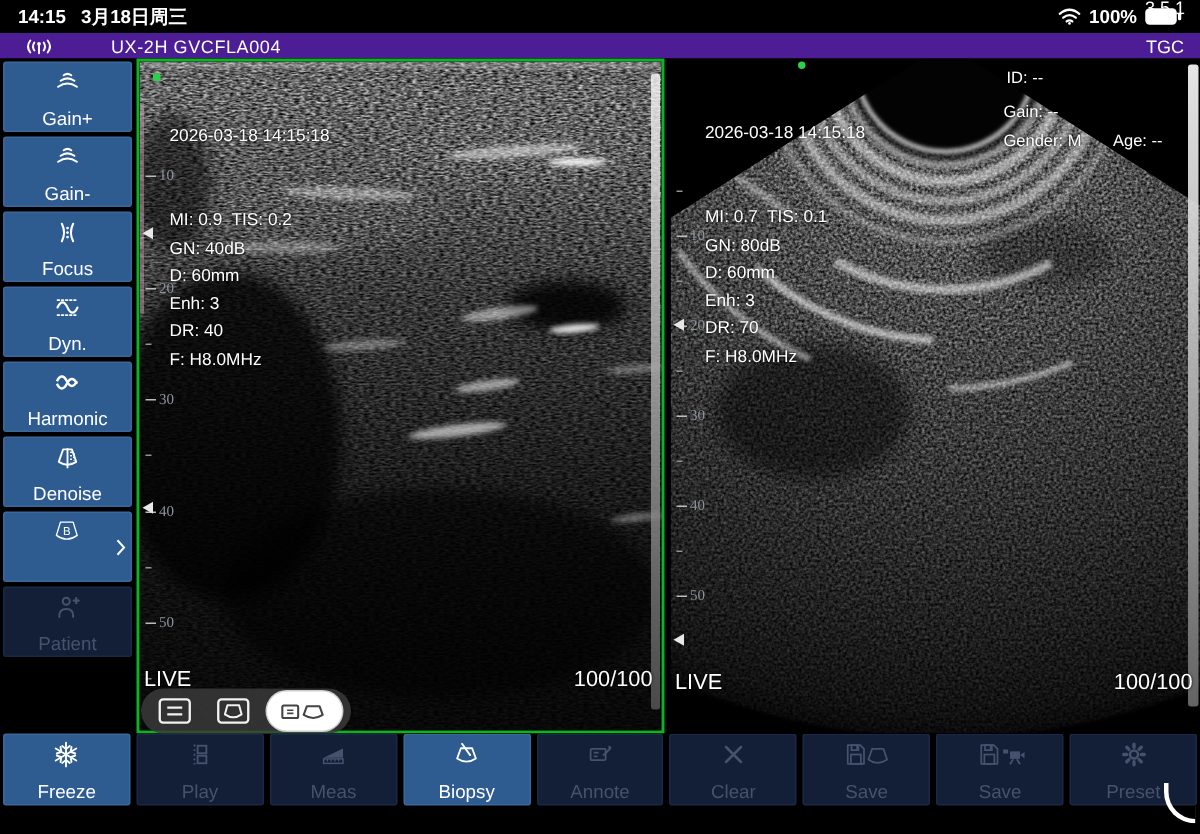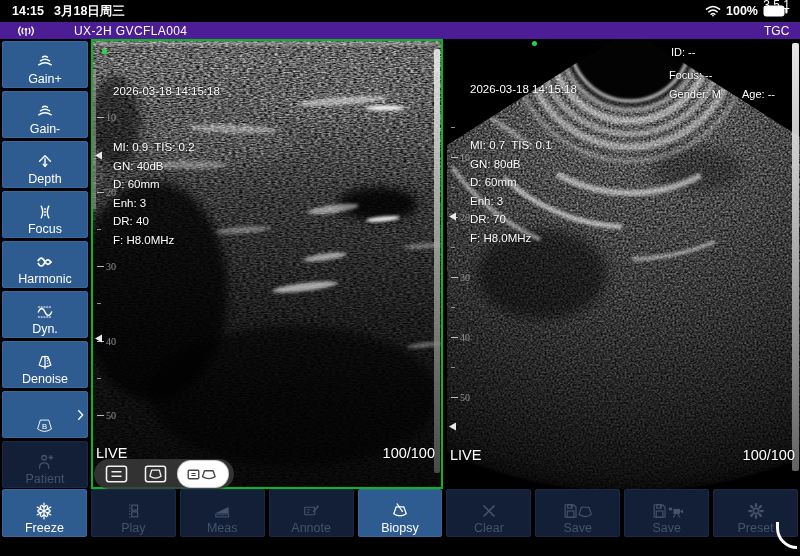--- a/index.html
+++ b/index.html
@@ -23,21 +23,21 @@
   .header-right .chev{display:flex;align-items:center;}
 
   
   .sidebar{position:absolute;left:0;top:39px;width:90px;height:450px;display:flex;flex-direction:column;
            gap:3px;padding:2px 2px 0 2px;box-sizing:border-box;background:#000;}
   .side-btn{flex:0 0 47px;}
   .toolbar{position:absolute;left:0;top:489px;right:0;height:48px;display:flex;gap:4px;
            padding:0 2px;box-sizing:border-box;background:#000;}
   .tool-btn{flex:1;}
   .btn{background:#2e5c90;color:#fff;display:flex;flex-direction:column;align-items:center;
-       justify-content:flex-end;border-radius:2px;position:relative;cursor:pointer;border:1px solid #3b679b;box-sizing:border-box;}
+       justify-content:space-between;border-radius:2px;position:relative;cursor:pointer;border:1px solid #3b679b;box-sizing:border-box;}
   .btn.disabled{background:#131f37;color:#44526d;border-color:#1b2946;}
   .btn .ic{height:23px;display:flex;align-items:flex-end;justify-content:center;}
   .btn .ic svg{height:20px;width:auto;display:block;}
   .btn .lbl{font-size:12.5px;line-height:15px;}
   .btn .side-chev{position:absolute;right:3px;top:50%;transform:translateY(-50%);display:flex;}
 
   
   .stage{position:absolute;left:90px;top:39px;right:0;height:450px;background:#000;}
   .panel{position:absolute;top:0;height:450px;background:#000;}
   .panel-left{left:1px;width:352px;border:2px solid #0ab422;box-sizing:border-box;}
@@ -142,60 +142,50 @@
         <svg viewBox="0 0 24 24" fill="none" stroke="currentColor" stroke-width="1.7" stroke-linecap="round">
           <path d="M9 6.2q3-2.2 6 0"></path>
           <path d="M6.5 10.6q5.5-3.8 11 0"></path>
           <path d="M4.5 15.4q7.5-5.2 15 0"></path>
         </svg>
       </span>
       <span class="lbl">Gain-</span>
     </div>
     <div class="btn side-btn enabled">
       <span class="ic">
-        <svg viewBox="0 0 24 24" fill="none" stroke="currentColor" stroke-width="1.7" stroke-linecap="round" stroke-linejoin="round">
-          <path d="M5.5 11L12 4.5L18.5 11"></path>
-          <path d="M12 8v9"></path>
-          <path d="M9.9 14.8l2.1 2.2l2.1-2.2"></path>
-        </svg>
-      </span>
-      <span class="lbl">Depth</span>
-    </div>
-    <div class="btn side-btn enabled">
-      <span class="ic">
         <svg viewBox="0 0 24 24" fill="none" stroke="currentColor" stroke-width="1.7" stroke-linecap="round">
           <path d="M7.5 5q3.5 7 0 14"></path>
           <path d="M16.5 5q-3.5 7 0 14"></path>
           <g fill="currentColor" stroke="none">
             <circle cx="12" cy="8.4" r="1.1"></circle>
             <circle cx="12" cy="12" r="1.1"></circle>
             <circle cx="12" cy="15.6" r="1.1"></circle>
           </g>
         </svg>
       </span>
       <span class="lbl">Focus</span>
     </div>
     <div class="btn side-btn enabled">
       <span class="ic">
-        <svg viewBox="0 0 24 24" fill="none" stroke="currentColor" stroke-width="2">
-          <path d="M3.5 11c2.5-5 5.5-5 8 0s5.5 5 8 0"></path>
-          <path d="M3.5 13c2.5 5 5.5 5 8 0s5.5-5 8 0"></path>
-        </svg>
-      </span>
-      <span class="lbl">Harmonic</span>
-    </div>
-    <div class="btn side-btn enabled">
-      <span class="ic">
         <svg viewBox="0 0 24 24" fill="none" stroke="currentColor" stroke-width="1.4" stroke-linecap="round">
           <path d="M4 6h16" stroke-dasharray="1.4 1.9"></path>
           <path d="M4 12c2.5-5.5 5.5-5.5 8 0s5.5 5.5 8 0" stroke-width="1.7"></path>
           <path d="M4 18h16" stroke-dasharray="1.4 1.9"></path>
         </svg>
       </span>
       <span class="lbl">Dyn.</span>
+    </div>
+    <div class="btn side-btn enabled">
+      <span class="ic">
+        <svg viewBox="0 0 24 24" fill="none" stroke="currentColor" stroke-width="2">
+          <path d="M3.5 11c2.5-5 5.5-5 8 0s5.5 5 8 0"></path>
+          <path d="M3.5 13c2.5 5 5.5 5 8 0s5.5-5 8 0"></path>
+        </svg>
+      </span>
+      <span class="lbl">Harmonic</span>
     </div>
     <div class="btn side-btn enabled">
       <span class="ic">
         <svg viewBox="0 0 24 24" fill="none" stroke="currentColor" stroke-width="1.5" stroke-linejoin="round">
           <path d="M8.5 5.5h7L19 15.5q-7 4.5-14 0Z"></path>
           <path d="M12 4.5v16"></path>
           <path d="M14.8 7.2v8.6" stroke-dasharray="1.2 1.6"></path>
           <path d="M17.2 8.6v6" stroke-dasharray="1.2 1.6"></path>
         </svg>
       </span>
@@ -433,21 +423,21 @@
         <div class="marker" style="top: 388px;"></div>
       </div>
 
     <span class="green-dot dot-r"></span>
     <div class="params p-right">
       <div>2026-03-18 14:15:18</div>
       <div id="params-right"><div>MI: 0.7  TIS: 0.1</div><div>GN: 80dB</div><div>D: 60mm</div><div>Enh: 3</div><div>DR: 70</div><div>F: H8.0MHz</div></div>
     </div>
 
     <div class="pt-info" style="left:224px;top:7px">ID: --</div>
-    <div class="pt-info" style="left:222px;top:30px">Focus: --</div>
+    <div class="pt-info" style="left:222px;top:30px">Gain: --</div>
     <div class="pt-info" style="left:222px;top:49px">Gender: M</div>
     <div class="pt-info" style="left:295px;top:49px">Age: --</div>
 
     <div class="live">LIVE</div>
     <div class="frames" style="right:5px">100/100</div>
   </section>
 </div>
 
 <div class="toolbar" id="toolbar">
     <div class="btn tool-btn enabled">
@@ -478,41 +468,41 @@
     </div>
     <div class="btn tool-btn disabled">
       <span class="ic">
         <svg viewBox="0 0 24 24">
           <path d="M4.5 14.5L20 7.2v7.3Z" fill="currentColor"></path>
           <rect x="4.5" y="15.5" width="15.5" height="3.6" fill="none" stroke="currentColor" stroke-width="1.2"></rect>
           <path d="M7.5 15.5v2M10.5 15.5v2M13.5 15.5v2M16.5 15.5v2" stroke="currentColor" stroke-width="1"></path>
         </svg>
       </span>
       <span class="lbl">Meas</span>
+    </div>
+    <div class="btn tool-btn enabled">
+      <span class="ic">
+        <svg viewBox="0 0 24 24" fill="none" stroke="currentColor" stroke-width="1.5" stroke-linejoin="round">
+          <path d="M7.5 7h9L19.5 15.2q-7.5 5-15 0Z"></path>
+          <path d="M8.5 3.5l6 8.5" stroke-linecap="round"></path>
+          <circle cx="14.8" cy="12.3" r="0.9" fill="currentColor" stroke="none"></circle>
+        </svg>
+      </span>
+      <span class="lbl">Biopsy</span>
     </div>
     <div class="btn tool-btn disabled">
       <span class="ic">
         <svg viewBox="0 0 24 24" fill="none" stroke="currentColor" stroke-width="1.4">
           <rect x="4.5" y="7.5" width="12" height="9" rx="1"></rect>
           <path d="M7 10.5h4M7 13.5h3"></path>
           <path d="M14.5 12.8l6-6" stroke-width="1.7"></path>
           <path d="M19 5.4l1.7 1.7" stroke-width="1.7"></path>
         </svg>
       </span>
       <span class="lbl">Annote</span>
-    </div>
-    <div class="btn tool-btn enabled">
-      <span class="ic">
-        <svg viewBox="0 0 24 24" fill="none" stroke="currentColor" stroke-width="1.5" stroke-linejoin="round">
-          <path d="M7.5 7h9L19.5 15.2q-7.5 5-15 0Z"></path>
-          <path d="M8.5 3.5l6 8.5" stroke-linecap="round"></path>
-          <circle cx="14.8" cy="12.3" r="0.9" fill="currentColor" stroke="none"></circle>
-        </svg>
-      </span>
-      <span class="lbl">Biopsy</span>
     </div>
     <div class="btn tool-btn disabled">
       <span class="ic">
         <svg viewBox="0 0 24 24" fill="none" stroke="currentColor" stroke-width="2" stroke-linecap="round">
           <path d="M6 6l12 12M18 6L6 18"></path>
         </svg>
       </span>
       <span class="lbl">Clear</span>
     </div>
     <div class="btn tool-btn disabled">

